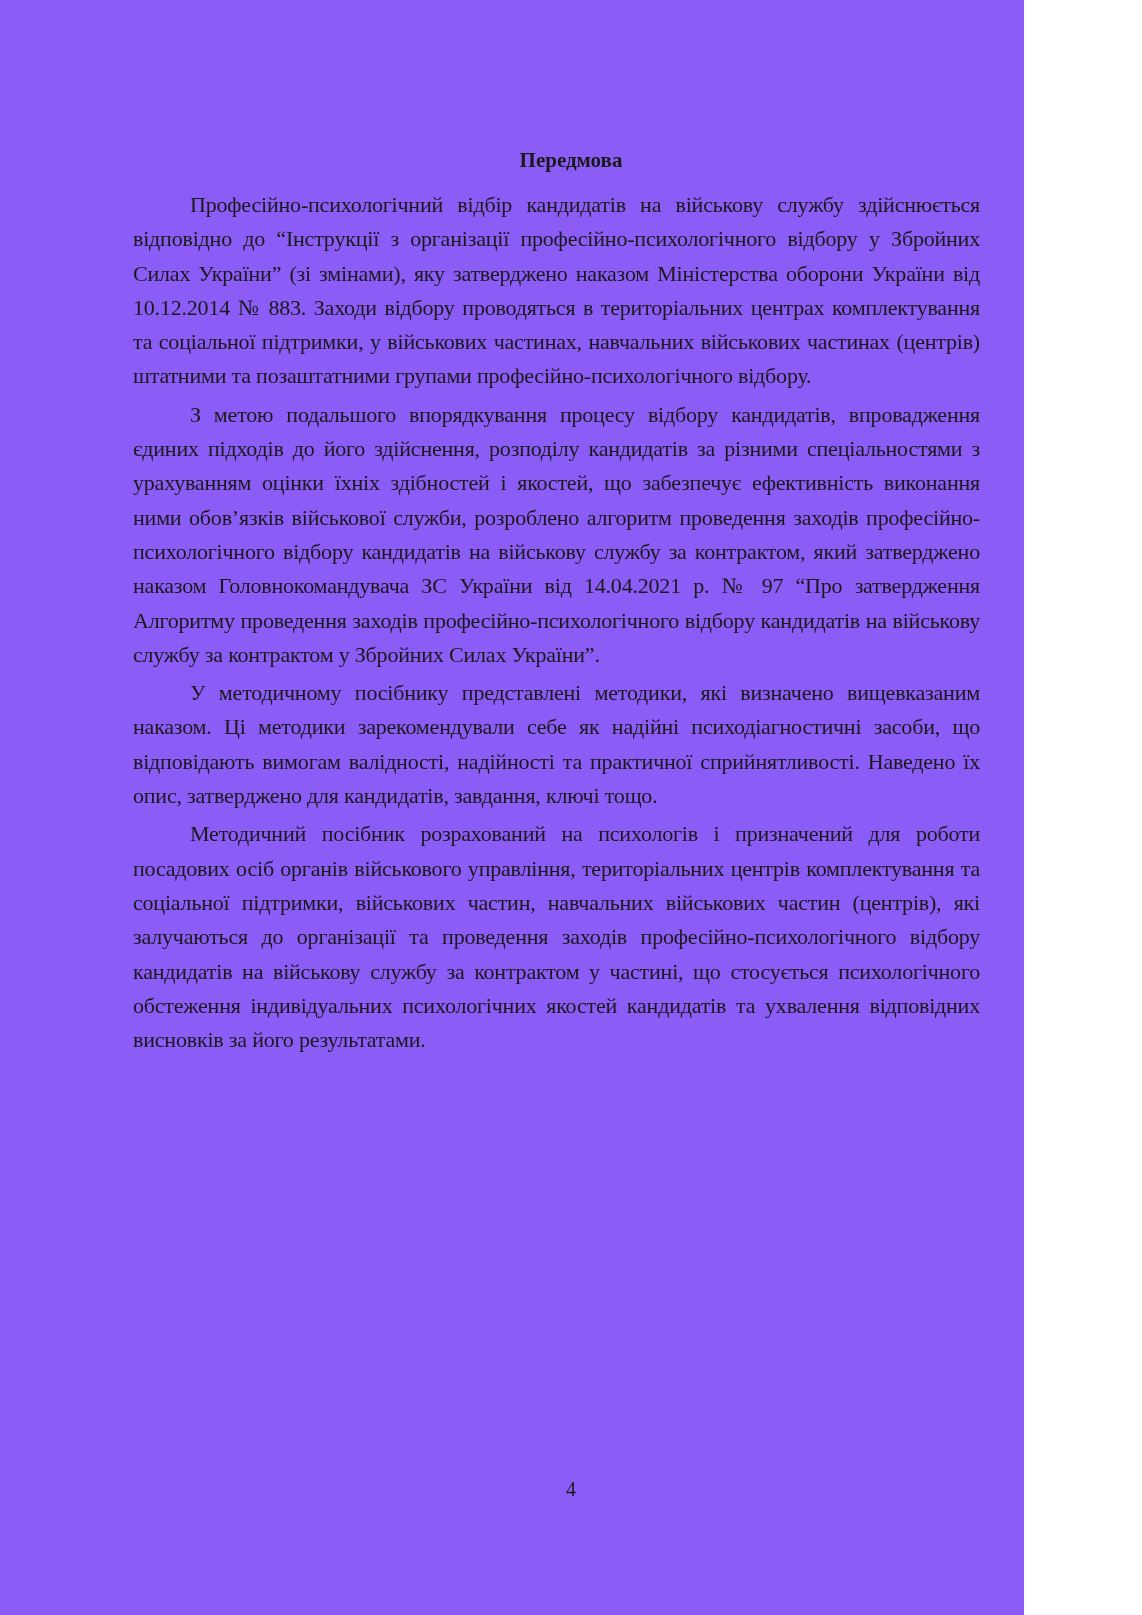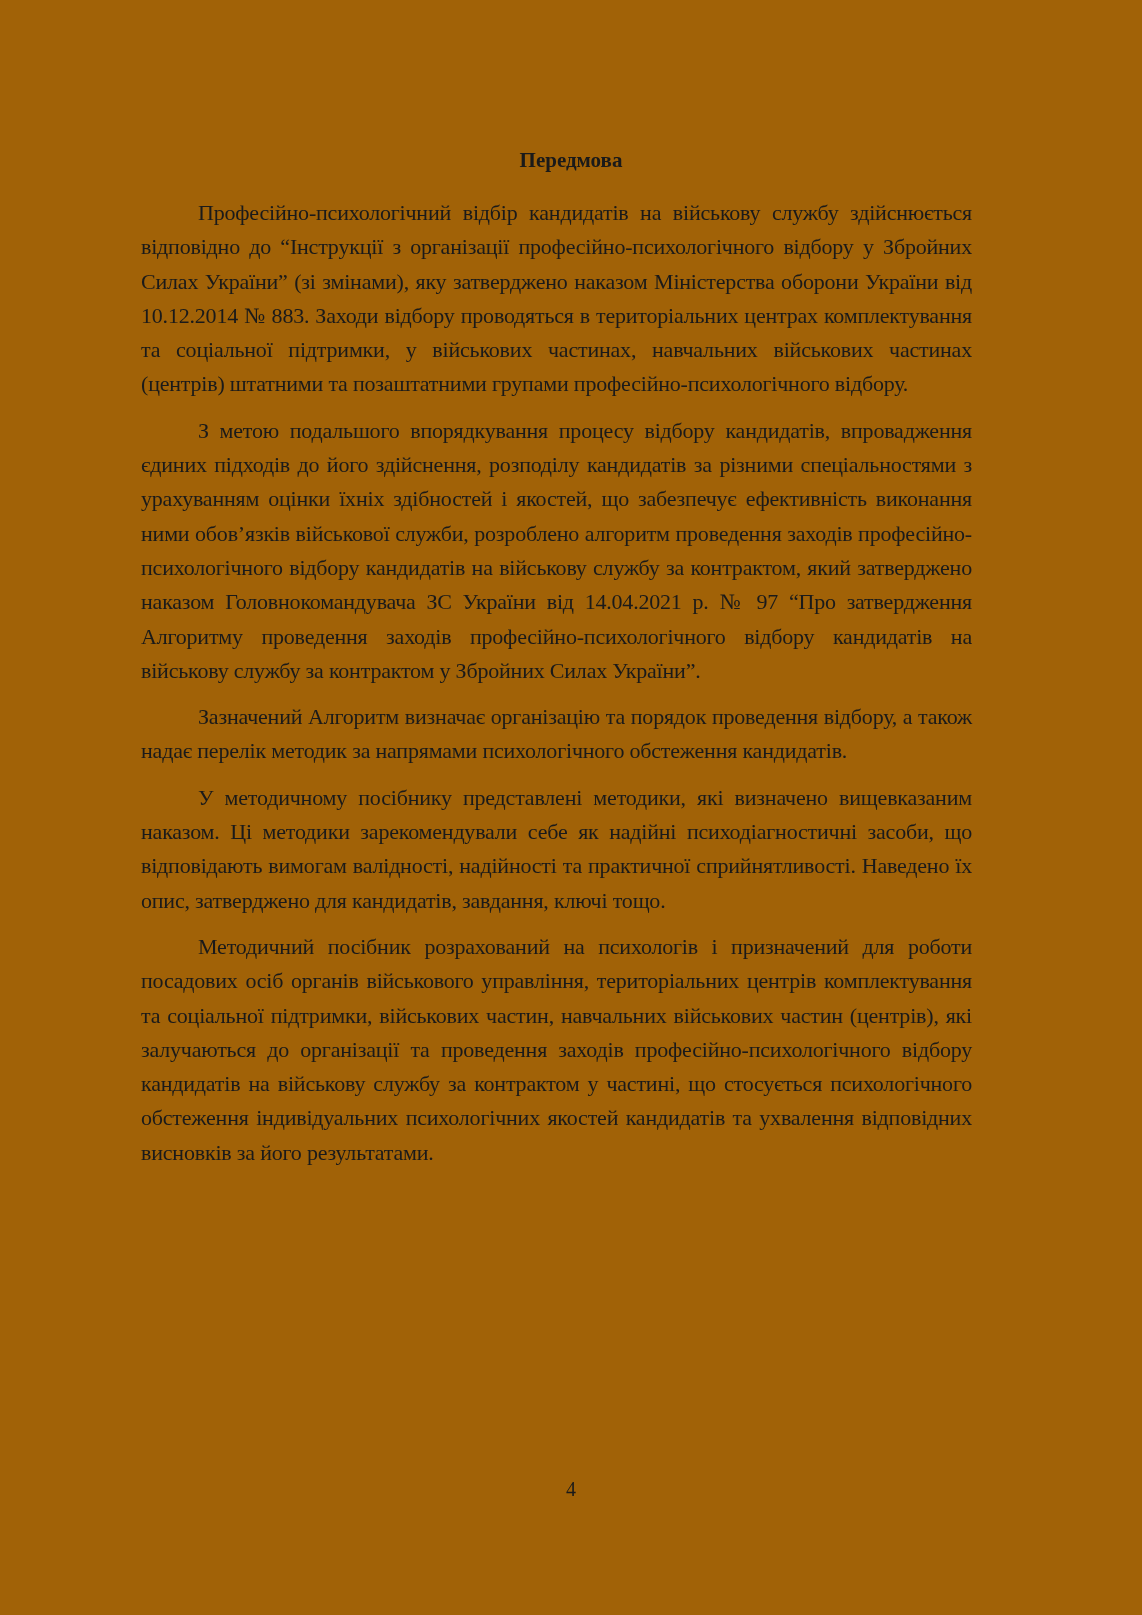--- a/index.html
+++ b/index.html
@@ -10,23 +10,23 @@
     body {
       width: 1142px;
       height: 1615px;
       position: relative;
       overflow: hidden;
     }
     .page {
       position: absolute;
       left: 0;
       top: 0;
-      width: 1142px;
+      width: 1024px;
       height: 1615px;
-      background: #a16207;
+      background: #8b5cf6;
       color: #1a1a1a;
       font-family: "Liberation Serif", "DejaVu Serif", serif;
     }
     .page-title {
       position: absolute;
       top: 146px;
       left: 0;
       width: 1142px;
       text-align: center;
       font-weight: bold;
@@ -34,21 +34,21 @@
       line-height: 28px;
       margin: 0;
     }
     .body-text {
       position: absolute;
       left: 129px;
       top: 184px;
       width: 855px;
     }
     .para {
-      margin: 12px;
+      margin: 4px;
       font-size: 22px;
       line-height: 34.3px;
       text-align: justify;
       text-indent: 57px;
       letter-spacing: -0.2px;
       word-spacing: 0px;
       hyphens: manual;
     }
     .page-number {
       position: absolute;
@@ -62,19 +62,18 @@
   </style>
 </head>
 <body>
 
 <div class="page">
   <h1 class="page-title">Передмова</h1>
 
   <div class="body-text">
     <p class="para">Професійно-психологічний відбір кандидатів на військову службу здійснюється відповідно до “Інструкції з організації професійно-психологічного відбору у Збройних Силах України” (зі змінами), яку затверджено наказом Міністерства оборони України від 10.12.2014 № 883. Заходи відбору проводяться в територіальних центрах комплектування та соціальної підтримки, у військових частинах, навчальних військових частинах (центрів) штатними та позаштатними групами професійно-психологічного відбору.</p>
     <p class="para">З метою подальшого впорядкування процесу відбору кандидатів, впровадження єдиних підходів до його здійснення, розподілу кандидатів за різними спеціальностями з урахуванням оцінки їхніх здібностей і якостей, що забезпечує ефективність виконання ними обов’язків військової служби, розроблено алгоритм проведення заходів професійно-психологічного відбору кандидатів на військову службу за контрактом, який затверджено наказом Головнокомандувача ЗС України від 14.04.2021 р. № 97 “Про затвердження Алгоритму проведення заходів професійно-психологічного відбору кандидатів на військову службу за контрактом у Збройних Силах України”.</p>
-    <p class="para">Зазначений Алгоритм визначає організацію та порядок проведення відбору, а також надає перелік методик за напрямами психологічного обстеження кандидатів.</p>
     <p class="para">У методичному посібнику представлені методики, які визначено вищевказаним наказом. Ці методики зарекомендували себе як надійні психодіагностичні засоби, що відповідають вимогам валідності, надійності та практичної сприйнятливості. Наведено їх опис, затверджено для кандидатів, завдання, ключі тощо.</p>
     <p class="para">Методичний посібник розрахований на психологів і призначений для роботи посадових осіб органів військового управління, територіальних центрів комплектування та соціальної підтримки, військових частин, навчальних військових частин (центрів), які залучаються до організації та проведення заходів професійно-психологічного відбору кандидатів на військову службу за контрактом у частині, що стосується психологічного обстеження індивідуальних психологічних якостей кандидатів та ухвалення відповідних висновків за його результатами.</p>
   </div>
 
   <div class="page-number">4</div>
 </div>
 
 </body></html>

